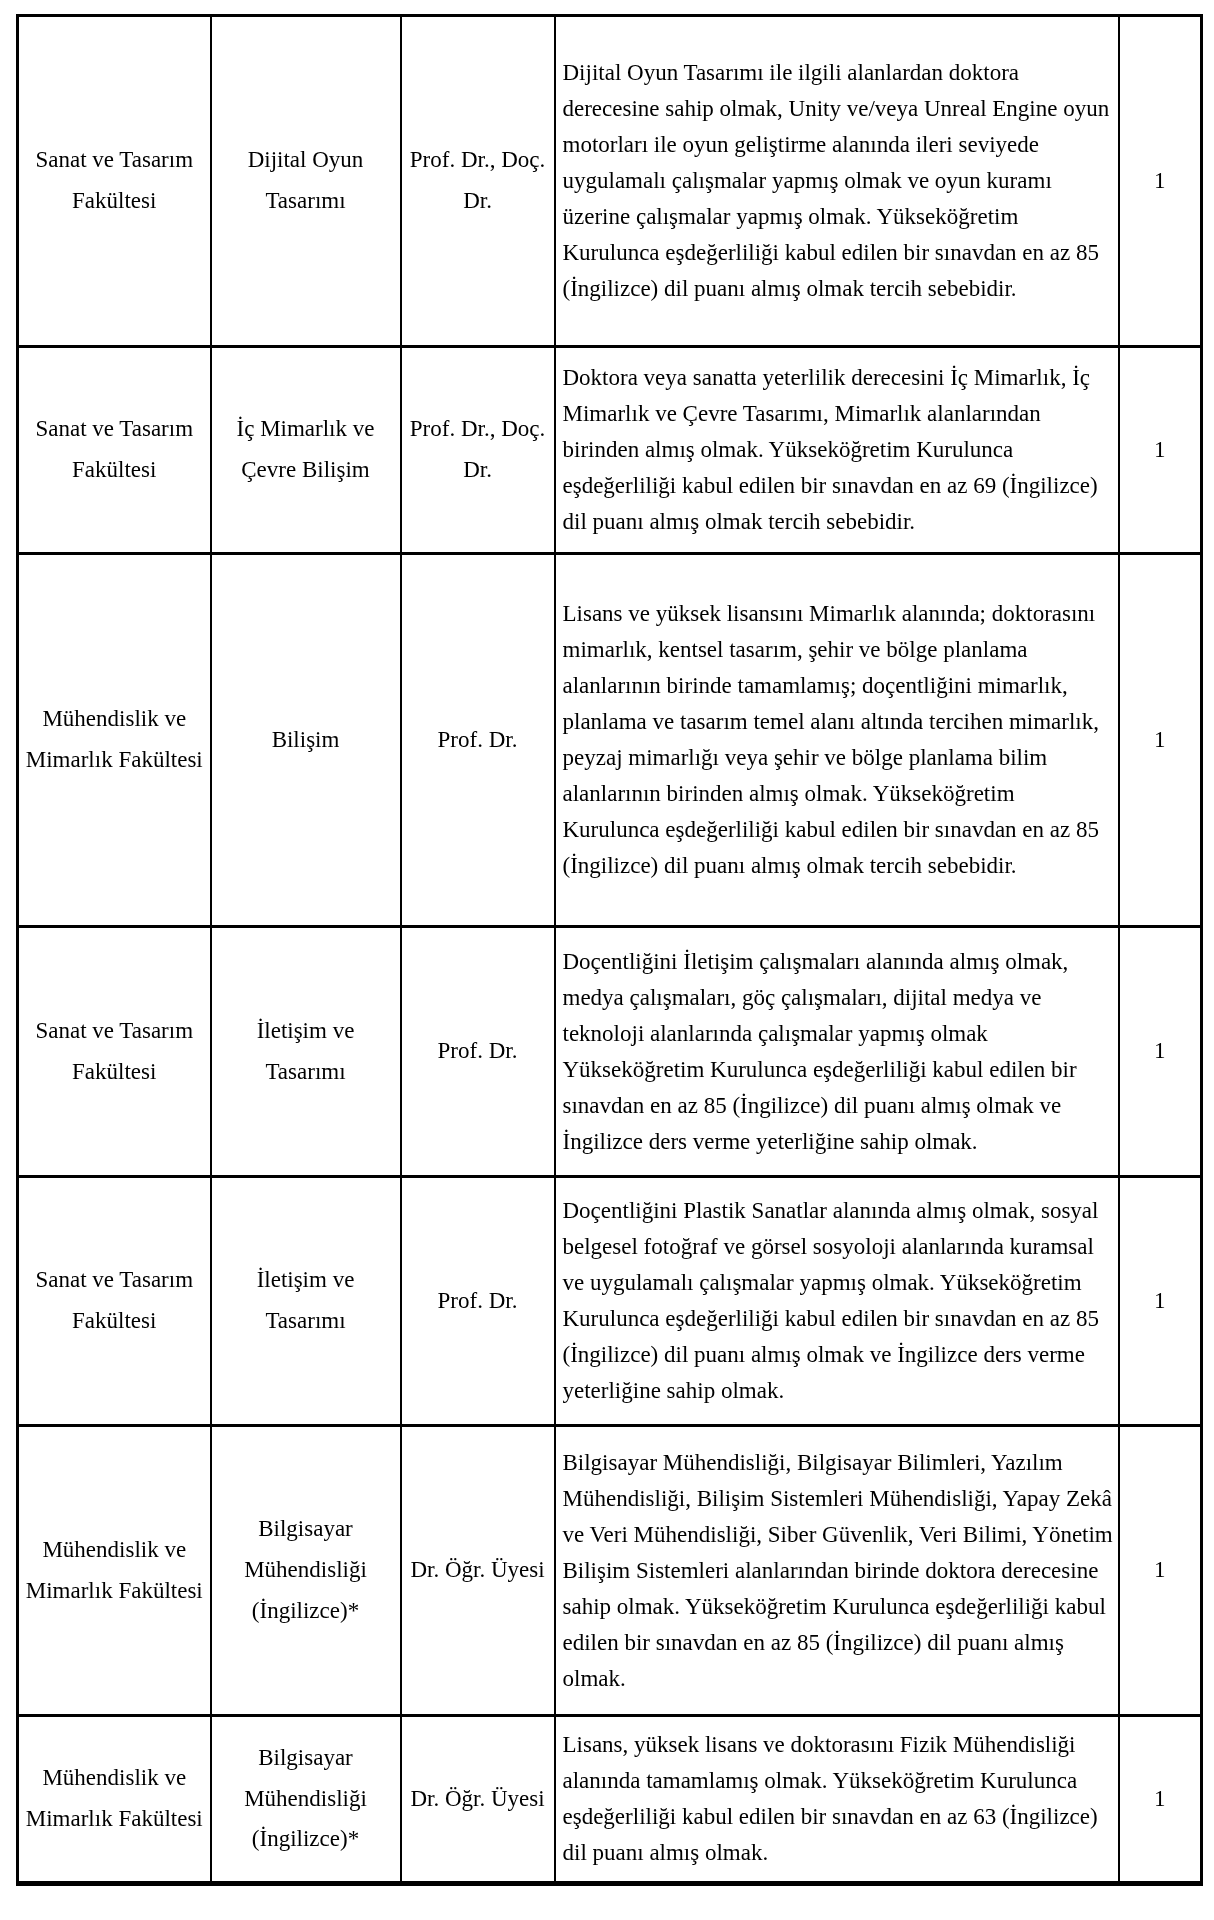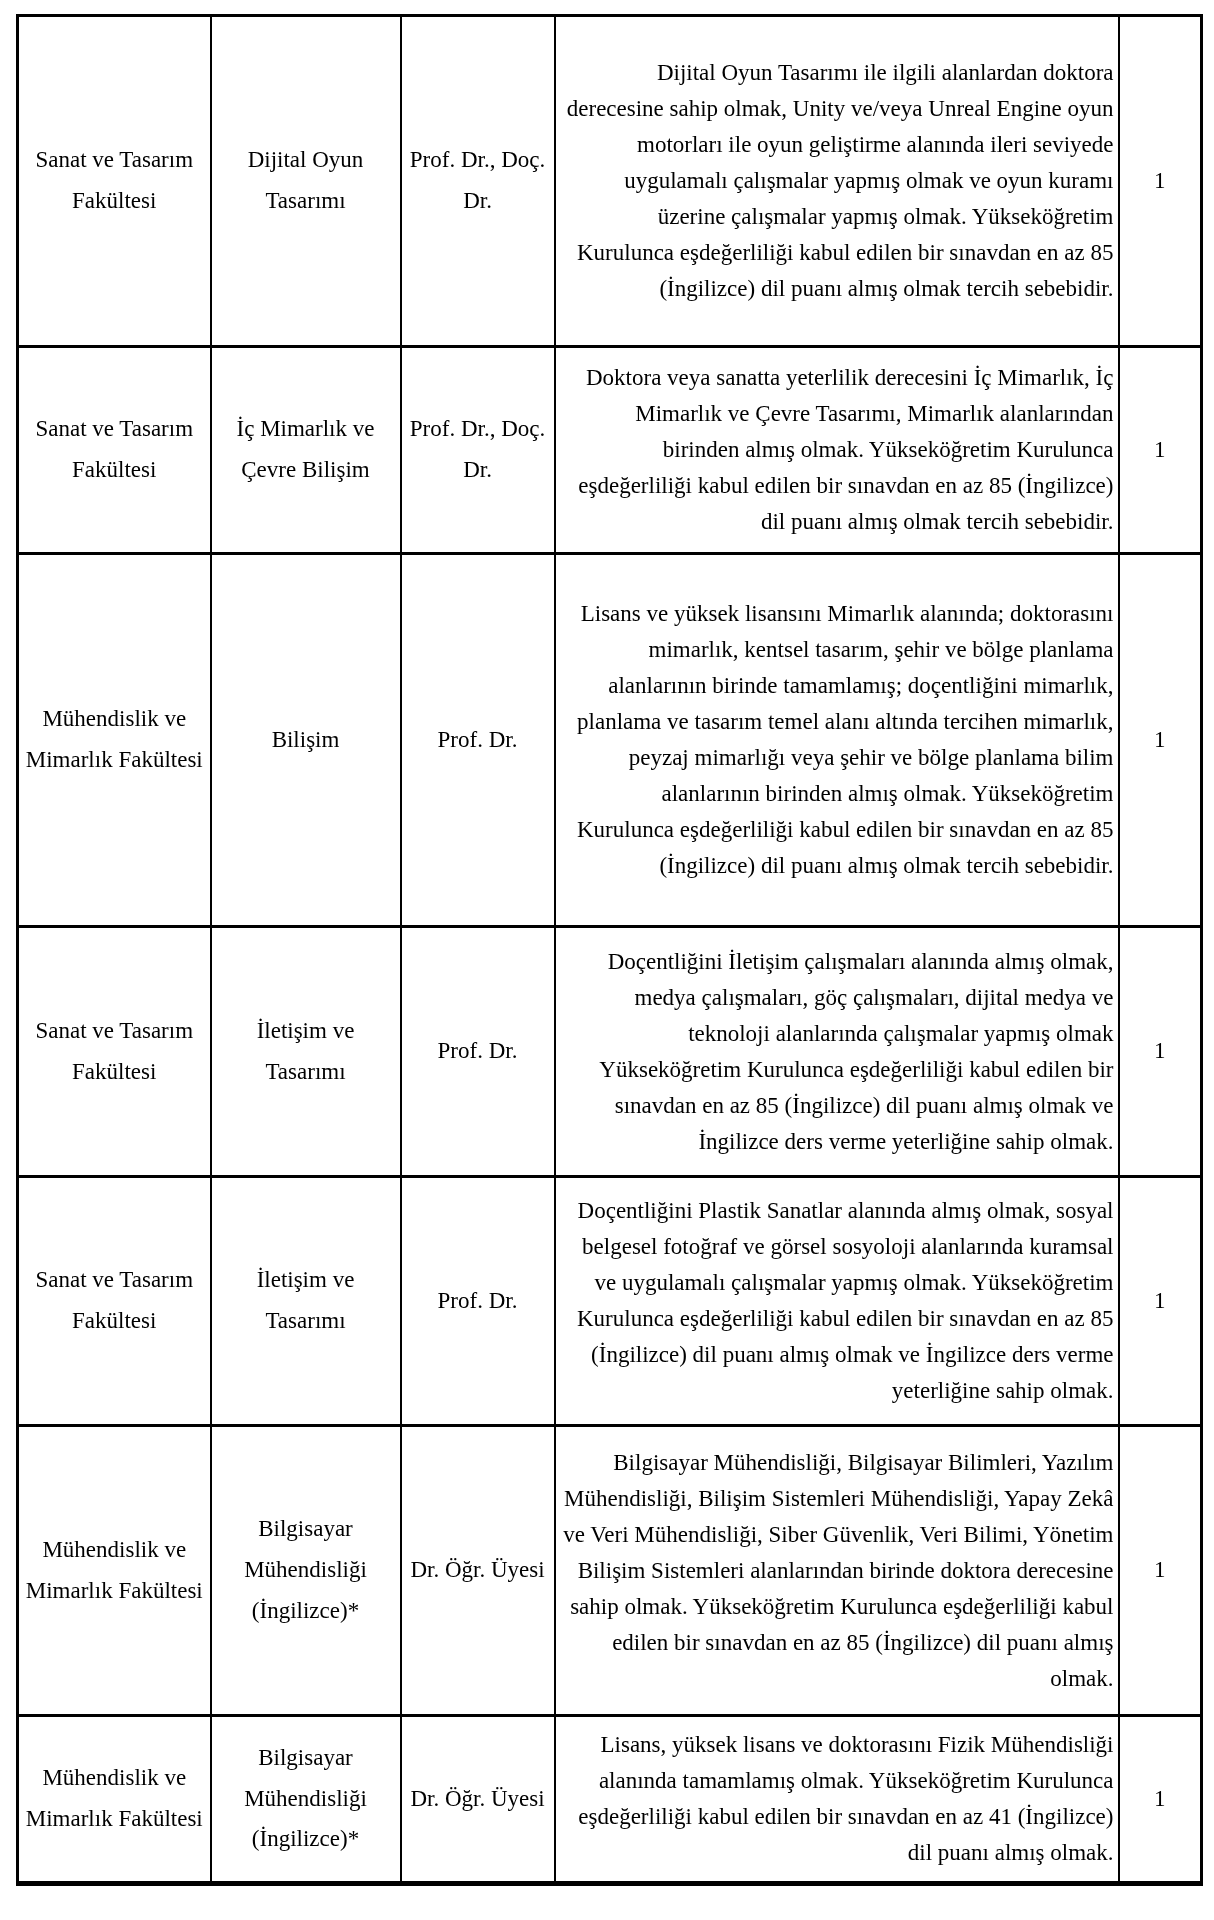--- a/index.html
+++ b/index.html
@@ -38,21 +38,21 @@
     font-size: 23px;
     padding: 2px;
     overflow: hidden;
   }
   td.center {
     text-align: center;
     line-height: 1.78;
     padding: 2px 6px;
   }
   td.req {
-    text-align: right;
+    text-align: left;
     line-height: 36px;
     padding: 4px 4px 4px 7px;
   }
   tr.r0 { height: 331px; }
   tr.r1 { height: 207px; }
   tr.r2 { height: 373px; }
   tr.r3 { height: 250px; }
   tr.r4 { height: 249px; }
   tr.r5 { height: 290px; }
   tr.r6 { height: 168px; }
@@ -74,21 +74,21 @@
     <td class="center">Sanat ve Tasarım Fakültesi</td>
     <td class="center">Dijital Oyun Tasarımı</td>
     <td class="center">Prof. Dr., Doç. Dr.</td>
     <td class="req">Dijital Oyun Tasarımı ile ilgili alanlardan doktora derecesine sahip olmak, Unity ve/veya Unreal Engine oyun motorları ile oyun geliştirme alanında ileri seviyede uygulamalı çalışmalar yapmış olmak ve oyun kuramı üzerine çalışmalar yapmış olmak. Yükseköğretim Kurulunca eşdeğerliliği kabul edilen bir sınavdan en az 85 (İngilizce) dil puanı almış olmak tercih sebebidir.</td>
     <td class="center">1</td>
   </tr>
         <tr class="r1">
     <td class="center">Sanat ve Tasarım Fakültesi</td>
     <td class="center">İç Mimarlık ve Çevre Bilişim</td>
     <td class="center">Prof. Dr., Doç. Dr.</td>
-    <td class="req">Doktora veya sanatta yeterlilik derecesini İç Mimarlık, İç Mimarlık ve Çevre Tasarımı, Mimarlık alanlarından birinden almış olmak. Yükseköğretim Kurulunca eşdeğerliliği kabul edilen bir sınavdan en az 85 (İngilizce) dil puanı almış olmak tercih sebebidir.</td>
+    <td class="req">Doktora veya sanatta yeterlilik derecesini İç Mimarlık, İç Mimarlık ve Çevre Tasarımı, Mimarlık alanlarından birinden almış olmak. Yükseköğretim Kurulunca eşdeğerliliği kabul edilen bir sınavdan en az 69 (İngilizce) dil puanı almış olmak tercih sebebidir.</td>
     <td class="center">1</td>
   </tr>
         <tr class="r2">
     <td class="center">Mühendislik ve Mimarlık Fakültesi</td>
     <td class="center">Bilişim</td>
     <td class="center">Prof. Dr.</td>
     <td class="req">Lisans ve yüksek lisansını Mimarlık alanında; doktorasını mimarlık, kentsel tasarım, şehir ve bölge planlama alanlarının birinde tamamlamış; doçentliğini mimarlık, planlama ve tasarım temel alanı altında tercihen mimarlık, peyzaj mimarlığı veya şehir ve bölge planlama bilim alanlarının birinden almış olmak. Yükseköğretim Kurulunca eşdeğerliliği kabul edilen bir sınavdan en az 85 (İngilizce) dil puanı almış olmak tercih sebebidir.</td>
     <td class="center">1</td>
   </tr>
         <tr class="r3">
@@ -109,18 +109,18 @@
     <td class="center">Mühendislik ve Mimarlık Fakültesi</td>
     <td class="center">Bilgisayar Mühendisliği (İngilizce)*</td>
     <td class="center">Dr. Öğr. Üyesi</td>
     <td class="req">Bilgisayar Mühendisliği, Bilgisayar Bilimleri, Yazılım Mühendisliği, Bilişim Sistemleri Mühendisliği, Yapay Zekâ ve Veri Mühendisliği, Siber Güvenlik, Veri Bilimi, Yönetim Bilişim Sistemleri alanlarından birinde doktora derecesine sahip olmak. Yükseköğretim Kurulunca eşdeğerliliği kabul edilen bir sınavdan en az 85 (İngilizce) dil puanı almış olmak.</td>
     <td class="center">1</td>
   </tr>
         <tr class="r6">
     <td class="center">Mühendislik ve Mimarlık Fakültesi</td>
     <td class="center">Bilgisayar Mühendisliği (İngilizce)*</td>
     <td class="center">Dr. Öğr. Üyesi</td>
-    <td class="req">Lisans, yüksek lisans ve doktorasını Fizik Mühendisliği alanında tamamlamış olmak. Yükseköğretim Kurulunca eşdeğerliliği kabul edilen bir sınavdan en az 41 (İngilizce) dil puanı almış olmak.</td>
+    <td class="req">Lisans, yüksek lisans ve doktorasını Fizik Mühendisliği alanında tamamlamış olmak. Yükseköğretim Kurulunca eşdeğerliliği kabul edilen bir sınavdan en az 63 (İngilizce) dil puanı almış olmak.</td>
     <td class="center">1</td>
   </tr>
       </tbody>
   </table>
 </div>
 
 </body></html>

